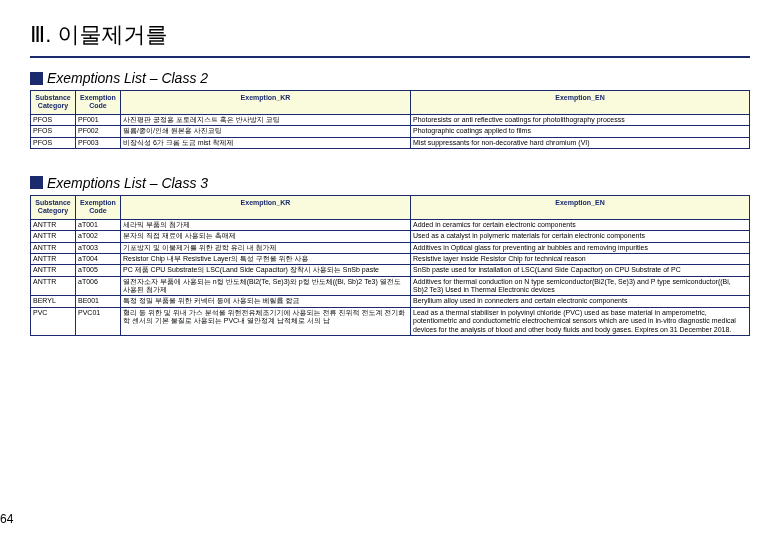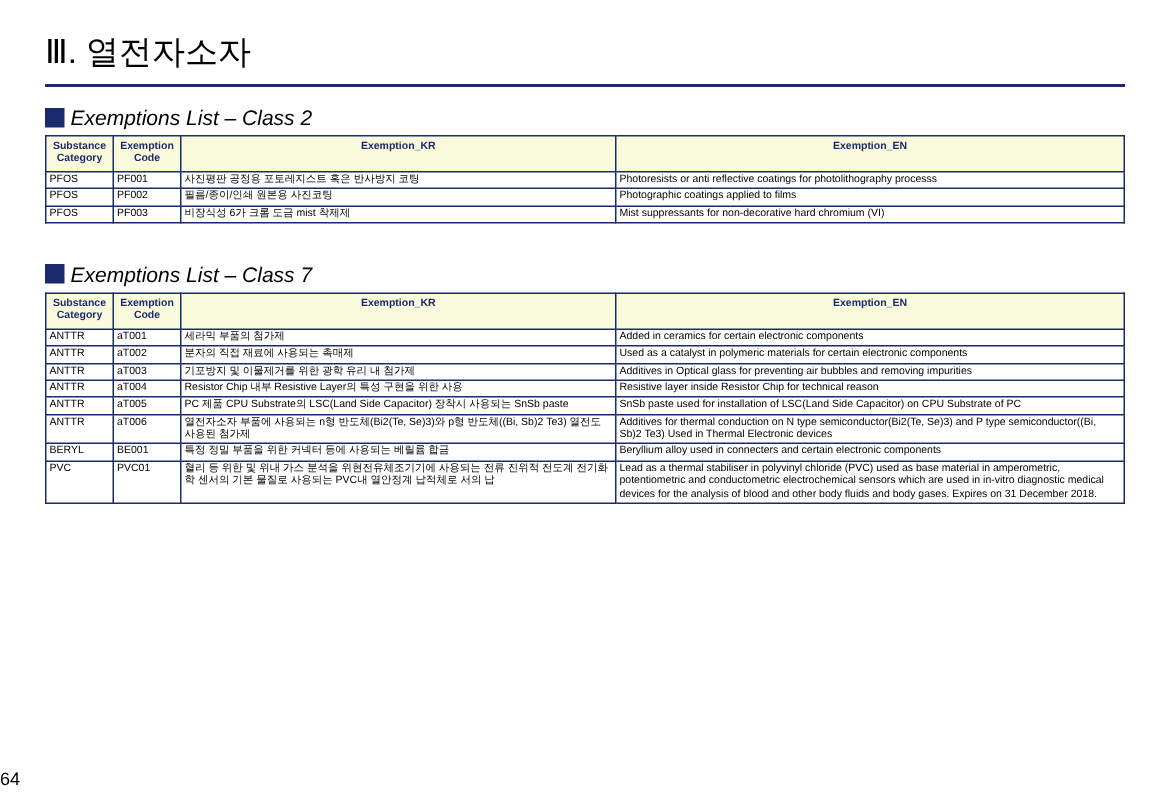--- a/index.html
+++ b/index.html
@@ -67,21 +67,21 @@
     right: 0;
     text-align: left;
     font-size: 12px;
   }
 </style>
 </head>
 <body>
 
 
 
-<h1 class="page-title">Ⅲ. 열전자소자</h1>
+<h1 class="page-title">Ⅲ. 이물제거를</h1>
 <div class="title-rule"></div>
 
 <div class="section-title">
   <span class="block"></span>
   <span>Exemptions List – Class 2</span>
 </div>
 
 <table>
   <colgroup>
     <col class="col-cat">
@@ -116,21 +116,21 @@
         <td>비장식성 6가 크롬 도금 mist 착제제</td>
         <td>Mist suppressants for non-decorative hard chromium (VI)</td>
       </tr>
     </tbody>
 </table>
 
 <br>
 
 <div class="section-title">
   <span class="block"></span>
-  <span>Exemptions List – Class 7</span>
+  <span>Exemptions List – Class 3</span>
 </div>
 
 <table>
   <colgroup>
     <col class="col-cat">
       <col class="col-code">
       <col class="col-kr">
       <col class="col-en">
   </colgroup>
   <thead>

